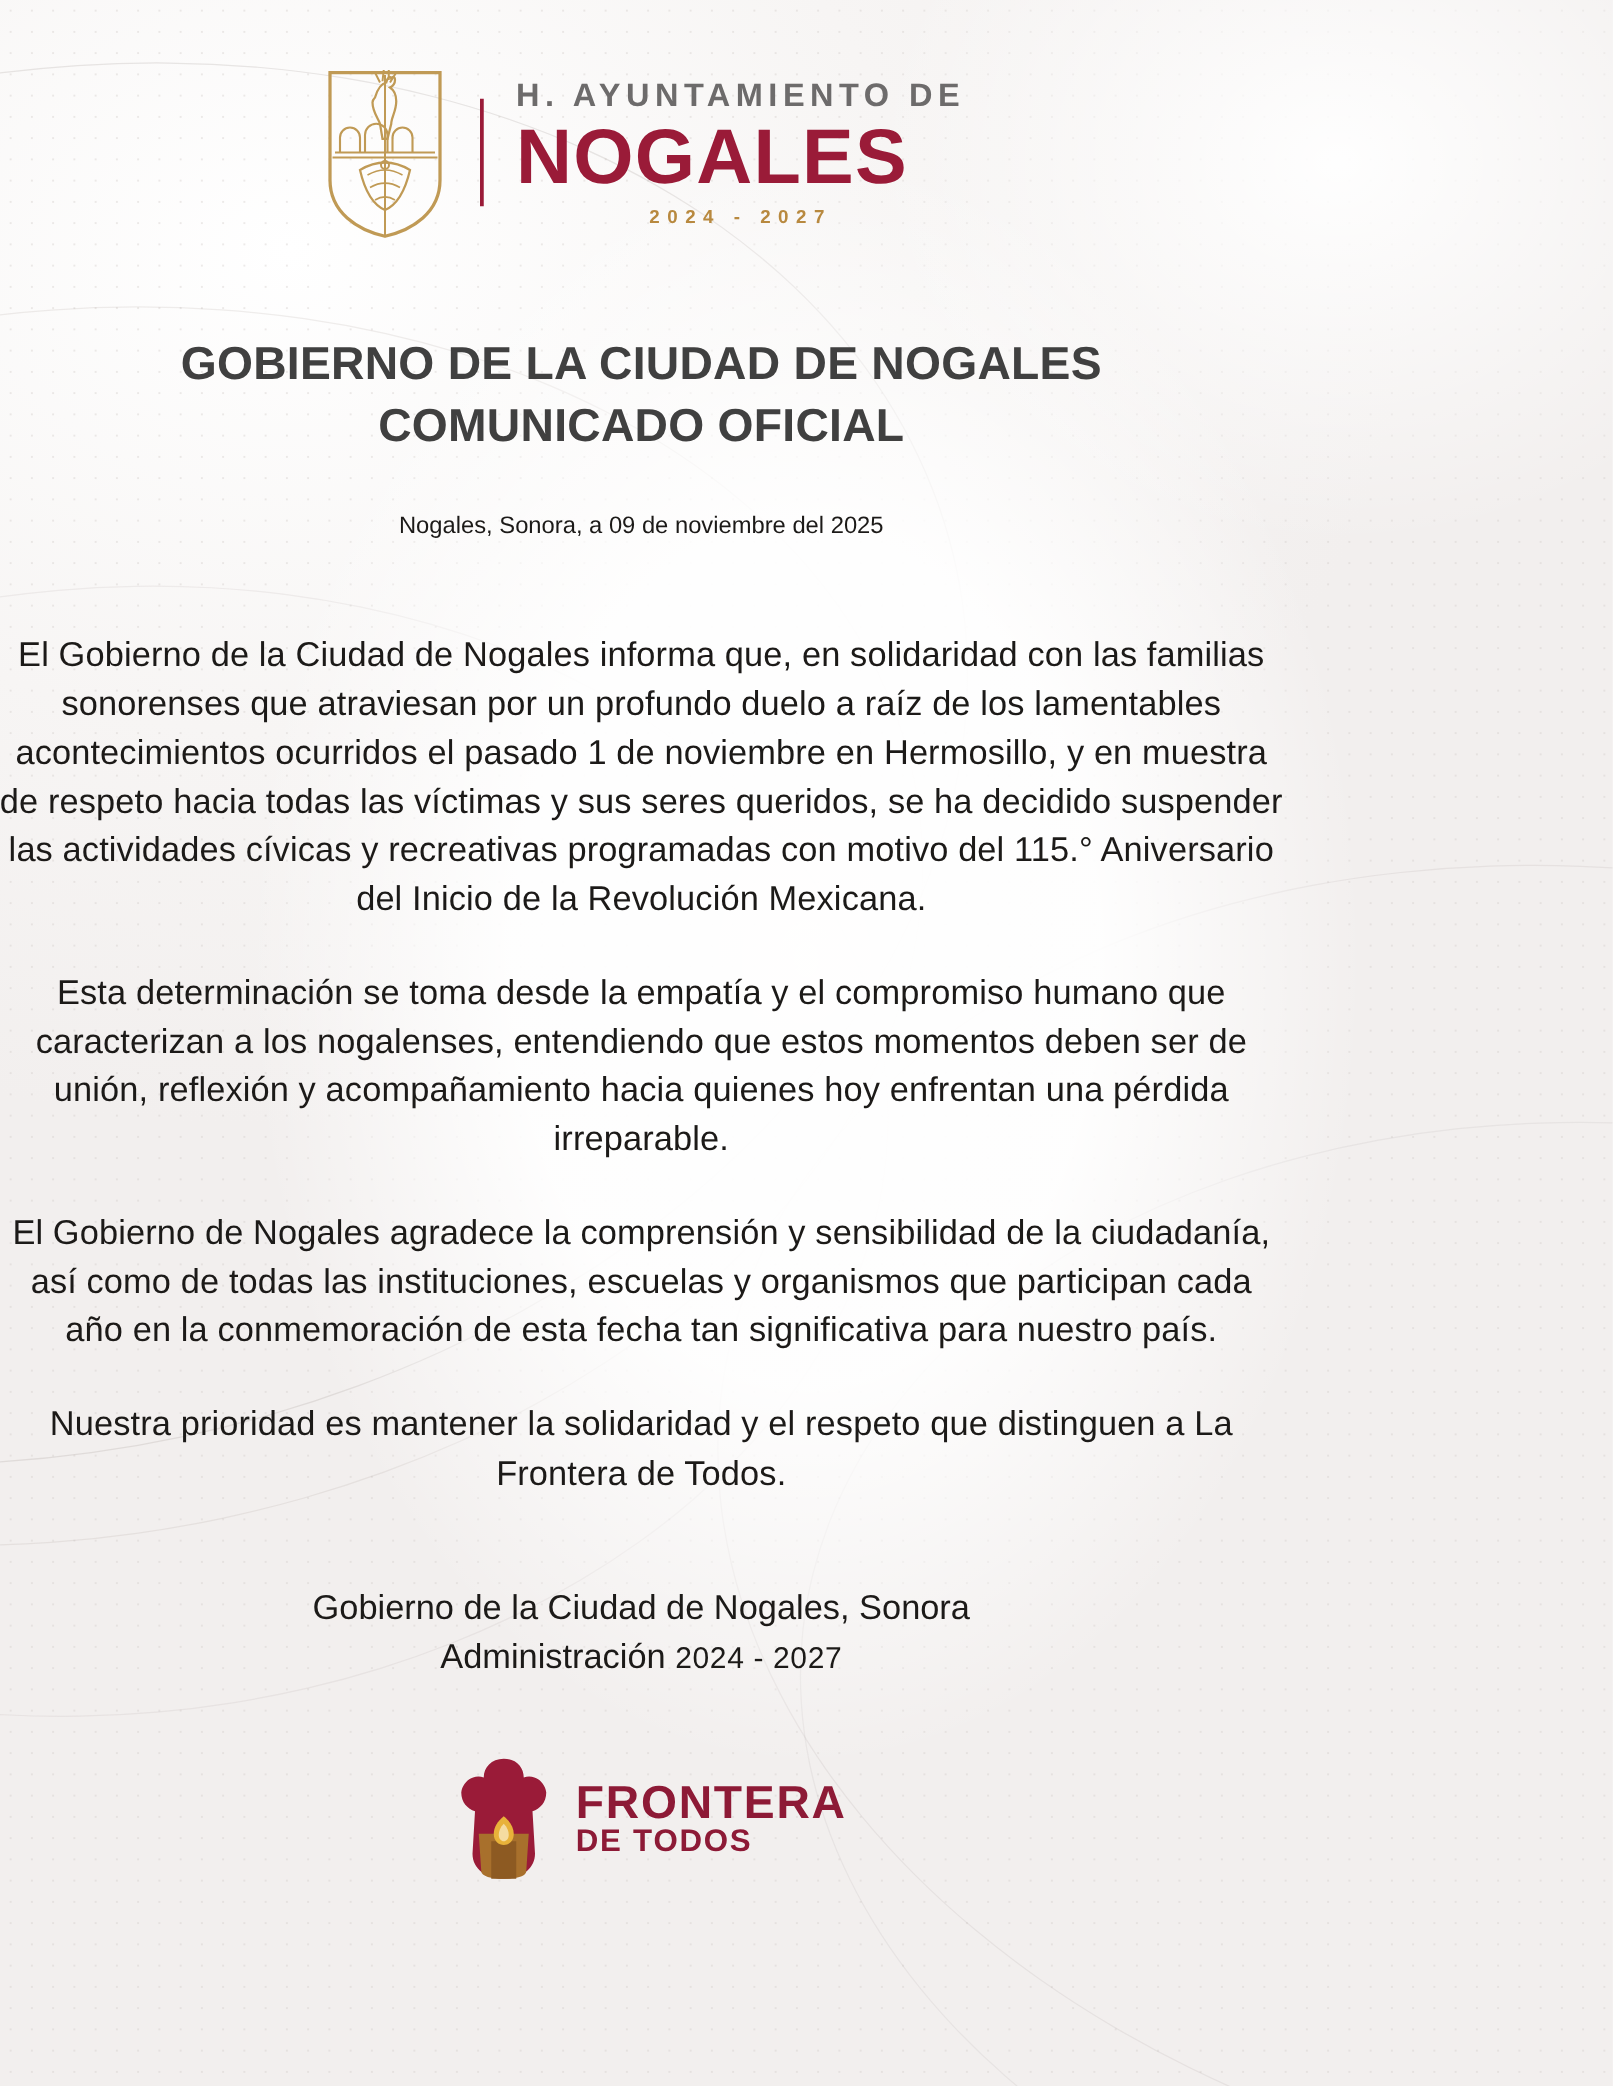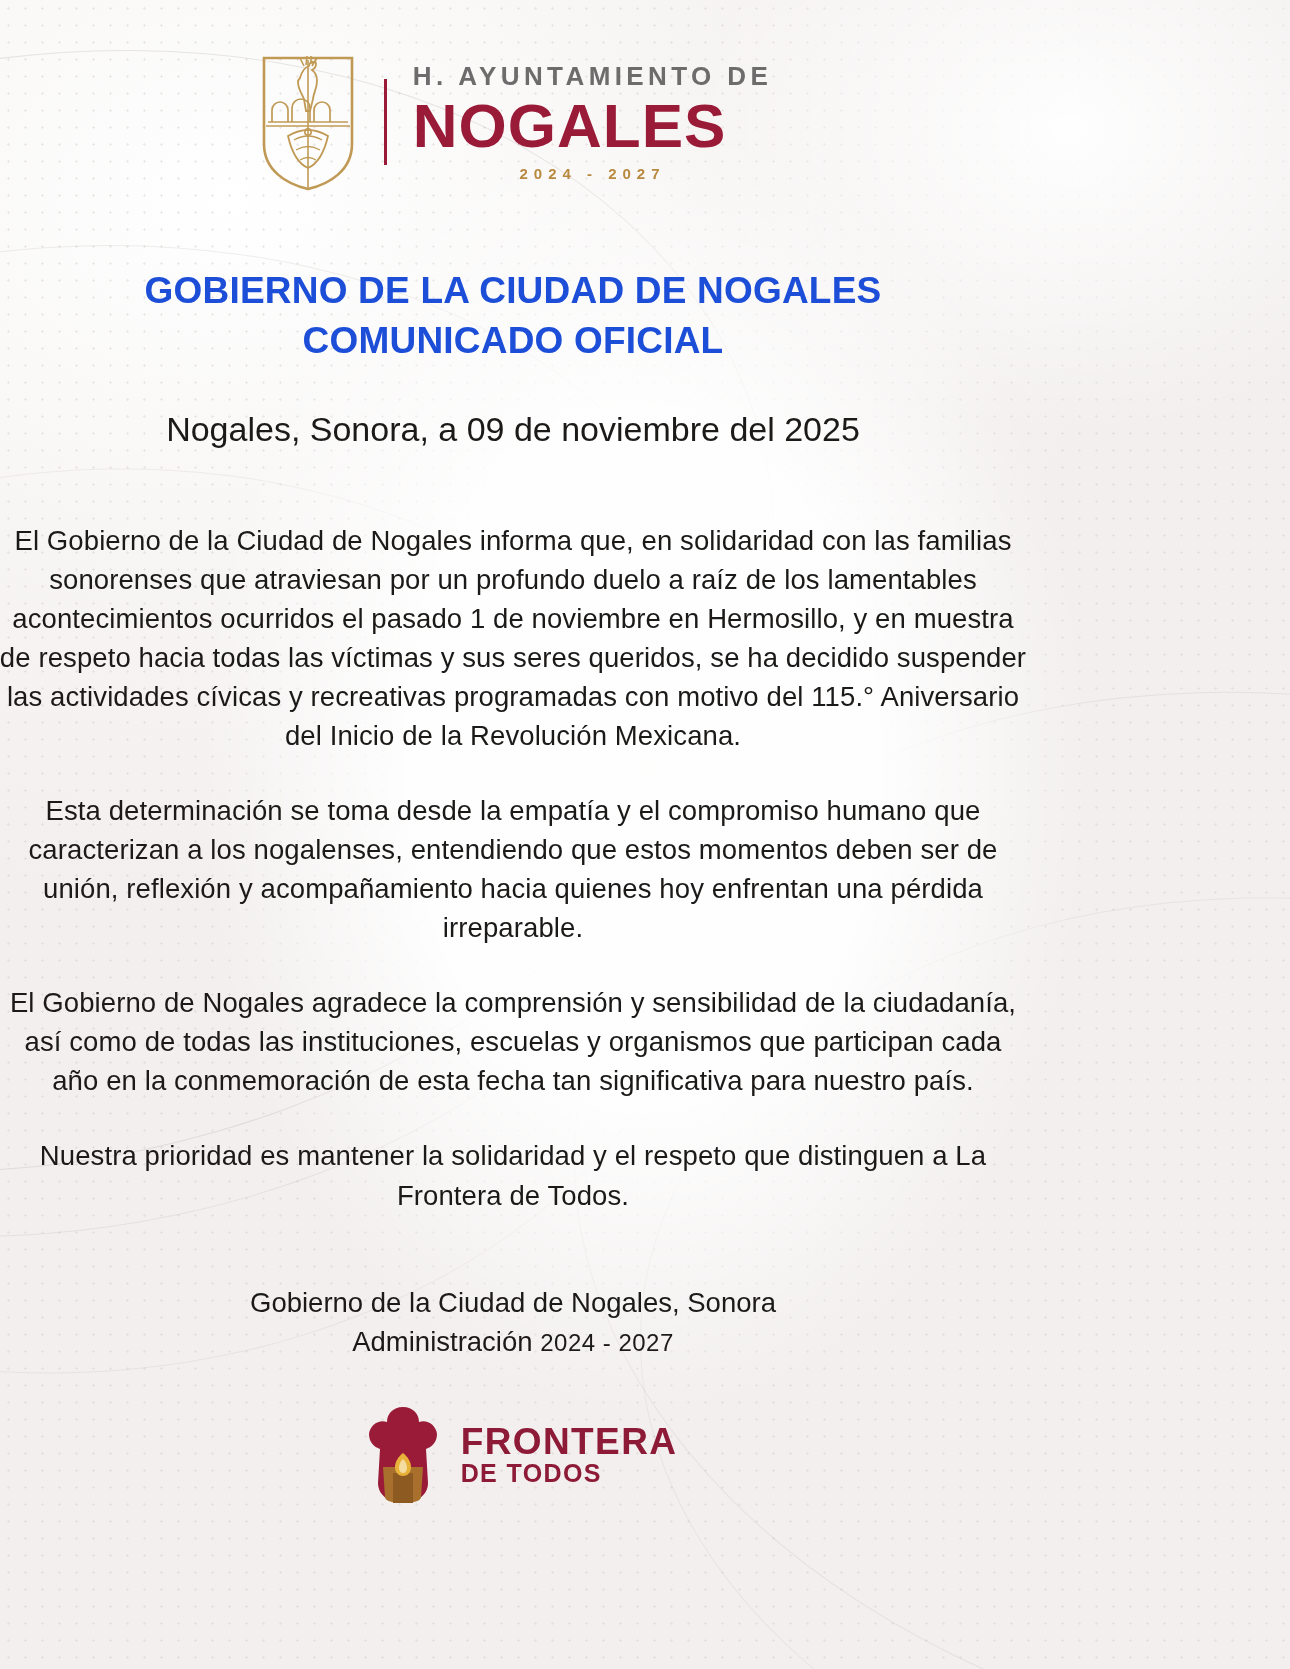--- a/index.html
+++ b/index.html
@@ -115,26 +115,26 @@
   }
 
   
   .doc-title {
     margin-top: 74px;
     text-align: center;
     font-size: 37px;
     font-weight: 800;
     letter-spacing: .2px;
     line-height: 1.35;
-    color: #1d4ed8;
+    color: #404040;
   }
   .doc-date {
     margin-top: 44px;
     text-align: center;
-    font-size: 34px;
+    font-size: 19px;
     color: #1c1a18;
     font-weight: 400;
   }
 
   
   .body-wrap {
     margin-top: 72px;
     width: 1030px;
     text-align: center;
   }

